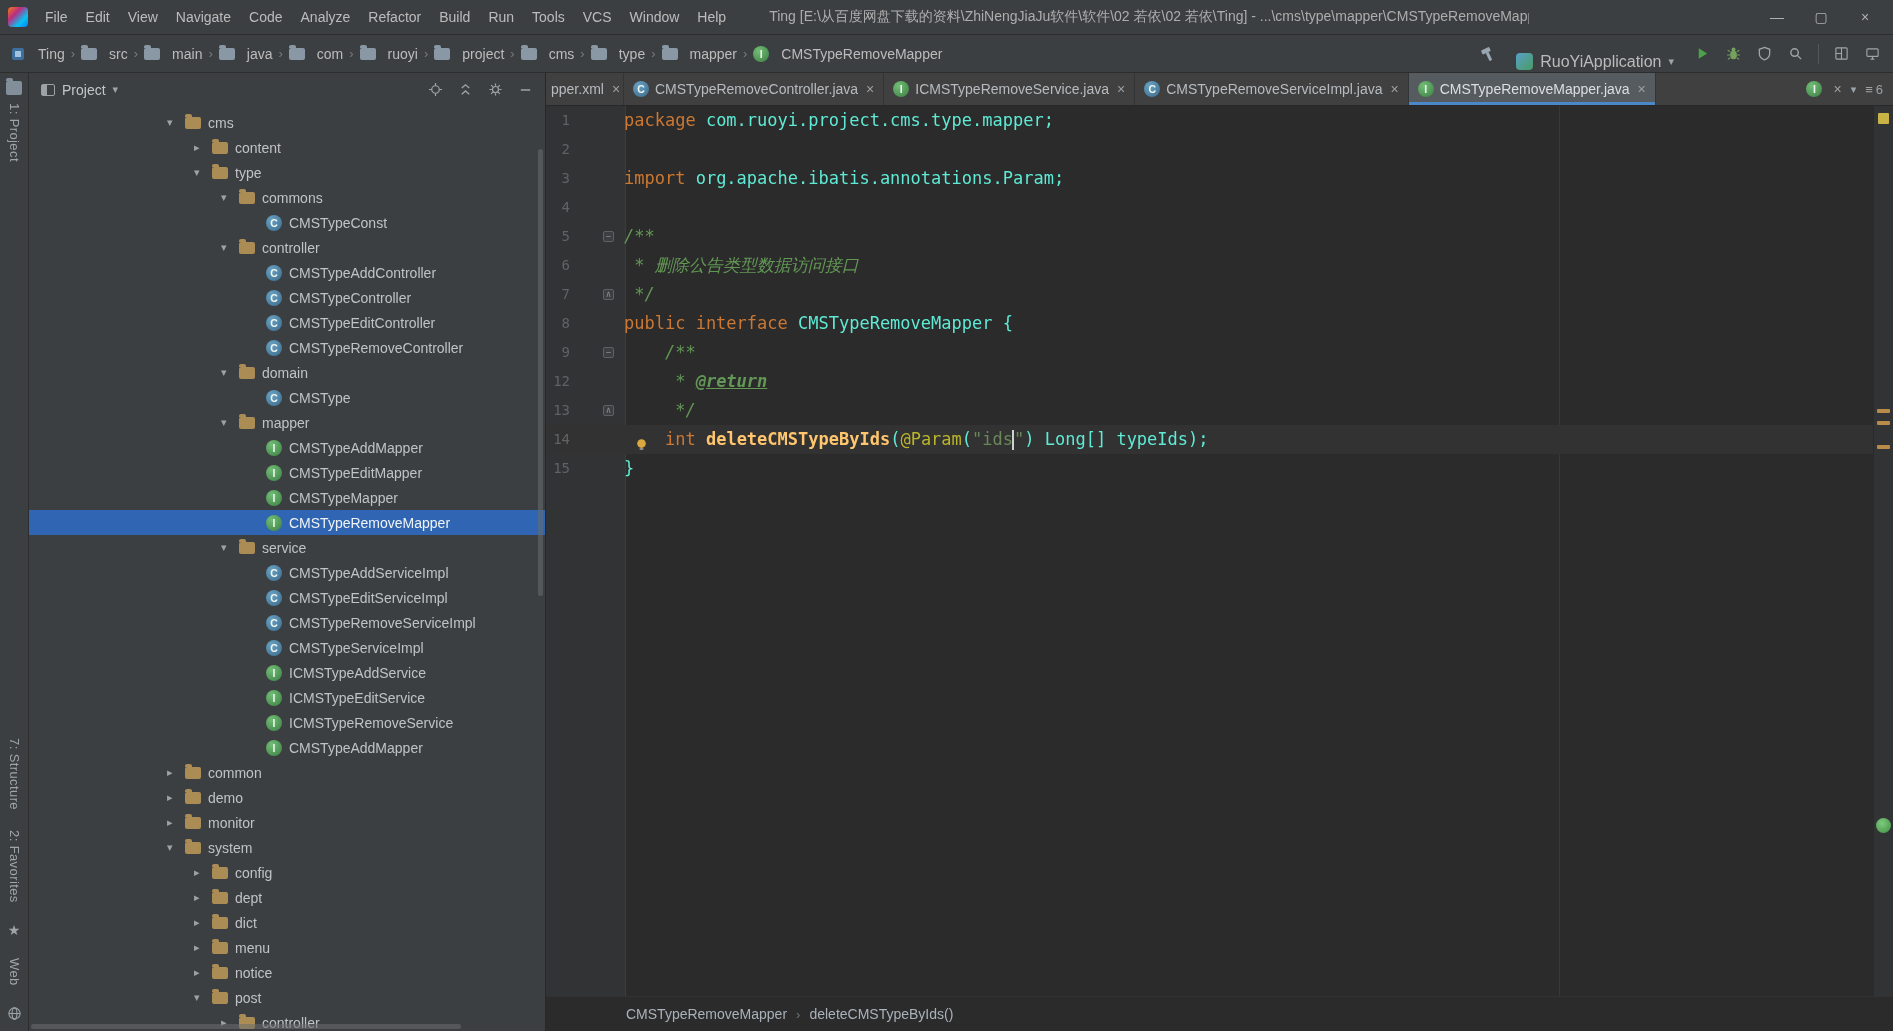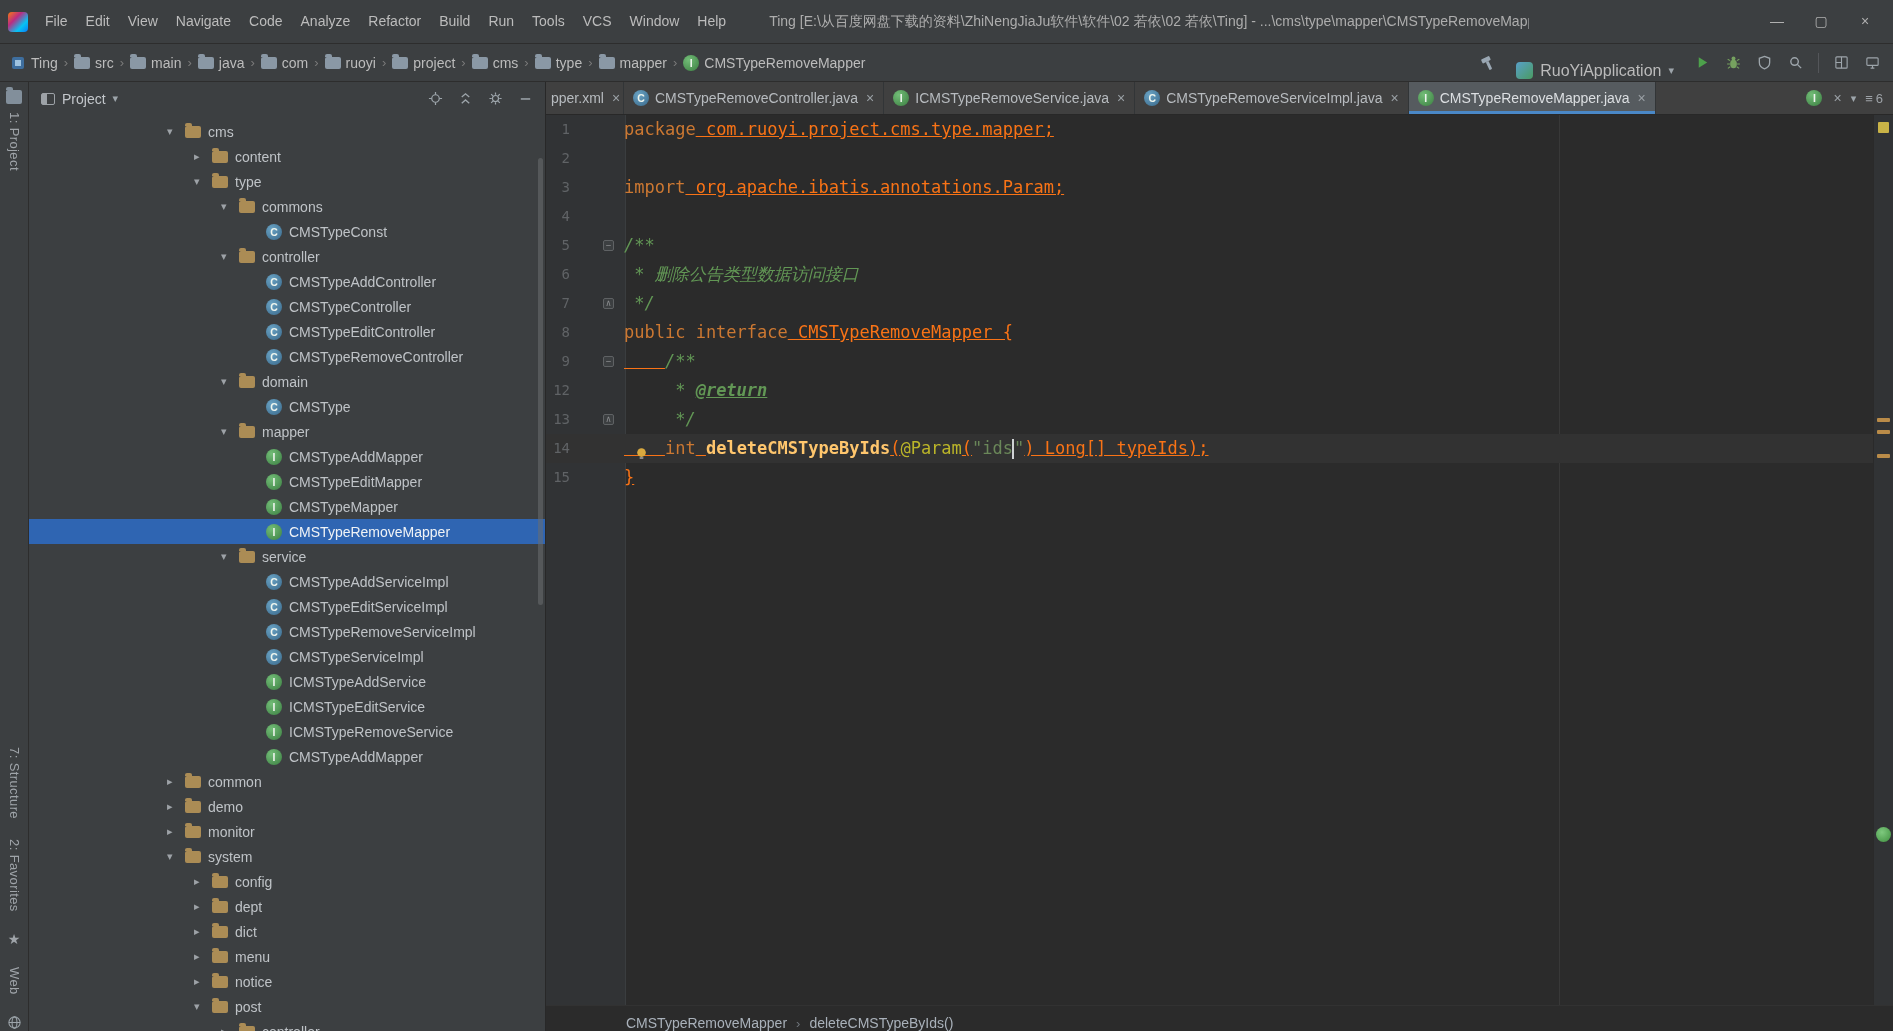--- a/index.html
+++ b/index.html
@@ -1,32 +1,32 @@
 <!DOCTYPE html>
 <html><head>
 <meta charset="utf-8">
 <style>
   * { margin:0; padding:0; box-sizing:border-box; }
   html,body { width:1893px; height:1031px; overflow:hidden; }
   body { background:#2b2b2b; font-family:"Liberation Sans","DejaVu Sans",sans-serif; color:#bbbbbb; position:relative; }
 
   
-  .titlebar { height:44px; background:#3c3f41; border-bottom:1px solid #2d2d2d; display:flex; align-items:center; }
+  .titlebar { height:35px; background:#3c3f41; border-bottom:1px solid #2d2d2d; display:flex; align-items:center; }
   .logo { width:20px; height:20px; margin:0 8px; border-radius:4px; flex:none;
           background:linear-gradient(135deg,#f97a12 0%,#b92d82 35%,#07c3f2 70%,#087cfa 100%); }
   .menus { display:flex; flex:none; }
   .menu-item { padding:0 9px; font-size:14px; color:#bcbcbc; line-height:33px; }
   .title-text { margin-left:34px; font-size:14px; color:#adadad; white-space:nowrap; overflow:hidden; max-width:760px; }
   .win-controls { margin-left:auto; display:flex; padding-right:6px; }
   .win-btn { width:44px; text-align:center; font-size:14px; color:#b0b0b0; line-height:33px; }
 
   
   .navbar { height:38px; background:#3c3f41; border-bottom:1px solid #2d2d2d; display:flex; align-items:center; padding:0 12px 0 10px; }
   .crumbs { display:flex; align-items:center; font-size:14px; color:#bcbcbc; white-space:nowrap; }
-  .crumb { display:flex; align-items:center; gap:5px; }
+  .crumb { display:flex; align-items:center; gap:12px; }
   .crumb-sep { color:#7a7a7a; margin:0 6px; font-size:13px; }
   .nav-right { margin-left:auto; display:flex; align-items:center; gap:14px; flex:none; }
   .nav-right .nicon { width:17px; height:17px; display:inline-flex; align-items:center; justify-content:center; }
   .runcfg { display:flex; align-items:center; gap:7px; padding:3px 6px;margin-top:16px; }
   .run-app-icon { width:17px; height:17px; border-radius:4px; background:linear-gradient(135deg,#58a0c8,#4a9b62); flex:none; }
   .chev { color:#9da5ab; font-size:11px; }
   .nav-divider { width:1px; height:20px; background:#54565a; }
 
   
   .icon-folder { width:16px; height:12px; border-radius:2px; position:relative; display:inline-block; flex:none; background:var(--fc,#ab8c55); }
@@ -76,21 +76,21 @@
   .editor-body { flex:1; position:relative; background:#2b2b2b; font-family:"DejaVu Sans Mono","Liberation Mono",monospace; font-size:17px; overflow:hidden; }
   .gutter-bg { position:absolute; left:0; top:0; bottom:0; width:80px; background:#313335; border-right:1px solid #3a3d3f; }
   .margin-guide { position:absolute; left:1013px; top:0; bottom:0; width:1px; background:#383838; }
   .crow { display:flex; height:29px; line-height:29px; position:relative; }
   .crow.cur { background:#323232; }
   .lnum { width:26px; padding-right:2px; flex:none; text-align:right; color:#606366; font-size:14px; }
   .foldc { width:52px; flex:none; display:flex; justify-content:flex-end; align-items:center; padding-right:10px; }
   .fold-box { width:11px; height:11px; border:1px solid #5f6264; border-radius:2px; color:#8b8d8f; font-size:9px; display:flex; align-items:center; justify-content:center; background:#3c3f41; flex:none; }
   .code-cell { white-space:pre; flex:1; color:#a9b7c6; }
   .tk-k  { color:#cc7832; }
-  .tk-p  { color:#f97316;text-decoration:underline; }
+  .tk-p  { color:#5eead4; }
   .tk-s  { color:#6a8759; }
   .tk-d  { color:#629755; font-style:italic; }
   .tk-dt { color:#629755; font-style:italic; font-weight:bold; text-decoration:underline; }
   .tk-dv { color:#b5b57a; background:#4e4b33; font-style:italic; }
   .tk-an { color:#bbb529; }
   .tk-fn { color:#ffc66d; font-weight:bold; }
   .caret { display:inline-block; width:2px; height:20px; background:#cfd2d4; vertical-align:middle; margin-left:-1px; }
   .bulb { position:absolute; left:88px; top:7px; width:15px; height:15px; }
 
   .estripe { position:absolute; right:0; top:0; bottom:0; width:20px; background:#313335; border-left:1px solid #2a2a2a; }

